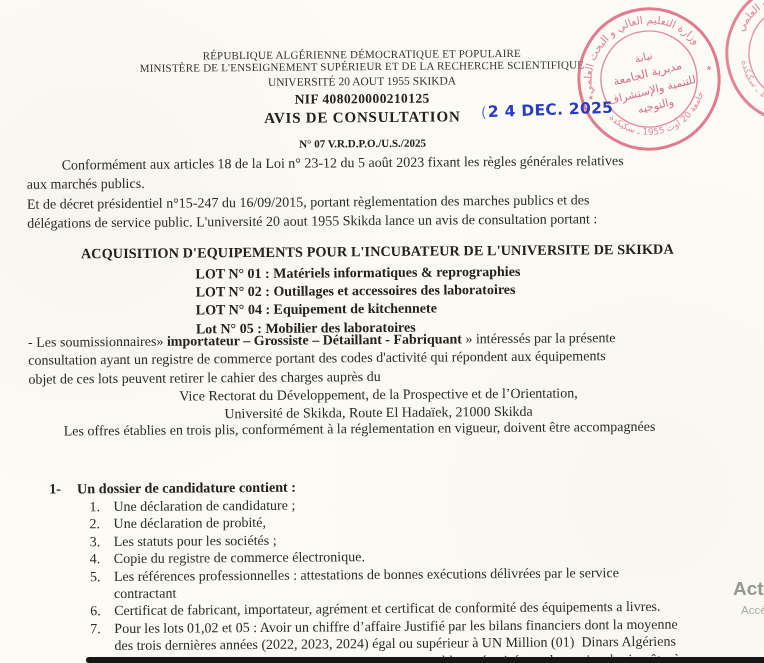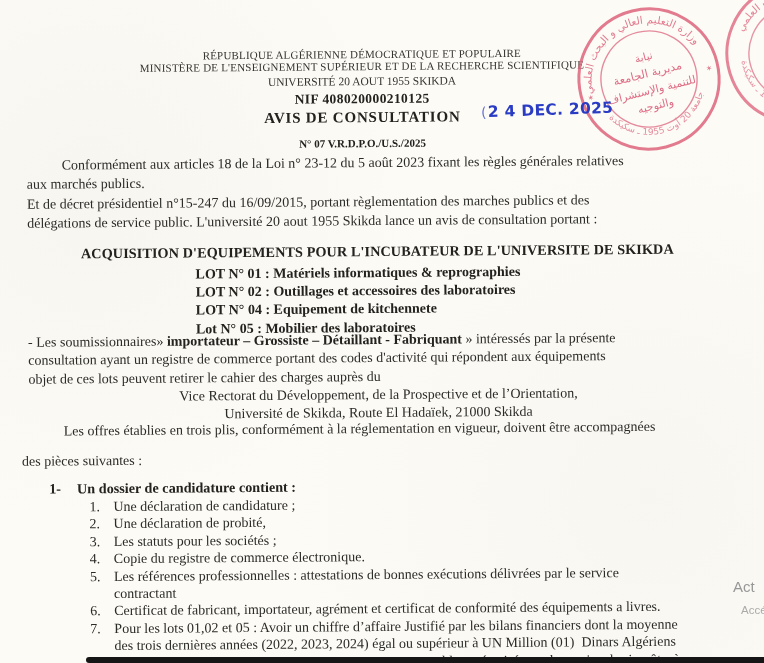--- a/index.html
+++ b/index.html
@@ -58,21 +58,21 @@
   .datestamp {
     position:absolute; left:481px; top:101px;
     font-family:"DejaVu Sans", sans-serif; font-weight:bold;
     font-size:15.5px; color:#2a3cc4; letter-spacing:.3px;
     transform:rotate(-2deg); white-space:nowrap;
   }
   .datestamp .dpre { font-weight:400; opacity:.7; font-size:14px; margin-right:1px; }
 
   
   .wm1 { position:absolute; left:733px; top:578px; font-family:"Liberation Sans", sans-serif;
-         font-size:15px; color:#979797; white-space:nowrap; }
+         font-size:19px; color:#979797; white-space:nowrap;font-weight:bold; }
   .wm2 { position:absolute; left:741px; top:604px; font-family:"Liberation Sans", sans-serif;
          font-size:11.5px; color:#ababab; white-space:nowrap; }
 
   
   .botbar { position:absolute; left:86px; right:0; bottom:0; height:6px;
             background:#161616; border-radius:3px 0 0 3px; }
 </style>
 </head>
 <body>
 
@@ -112,21 +112,20 @@
       <div>objet de ces lots peuvent retirer le cahier des charges auprès du</div>
     </div>
 
     <div class="addr">
       <div>Vice Rectorat du Développement, de la Prospective et de l’Orientation,</div>
       <div>Université de Skikda, Route El Hadaïek, 21000 Skikda</div>
     </div>
 
     <div class="offres">Les offres établies en trois plis, conformément à la réglementation en vigueur, doivent être accompagnées</div>
 
-    <div class="pieces">des pièces suivantes :</div>
 
     <div class="sec">
       <span class="snum">1-</span><span>Un dossier de candidature contient :</span>
     </div>
 
     <div class="dlist">
       <div class="drow">
           <span class="dnum">1.</span>
           <span class="dtxt">Une déclaration de candidature ;</span>
         </div>

